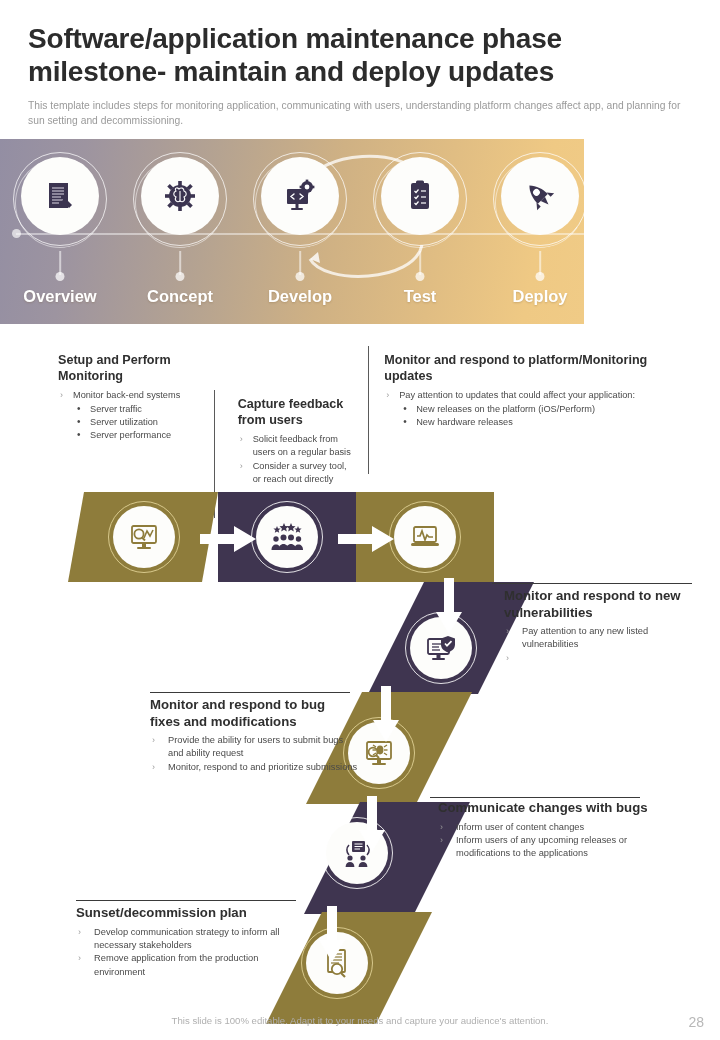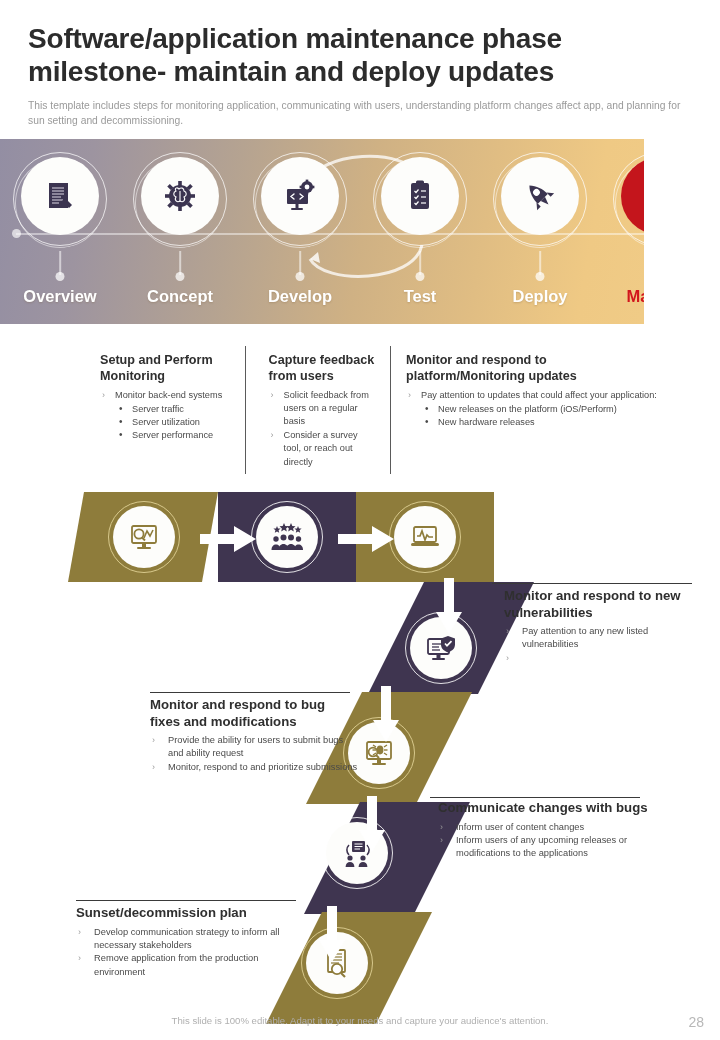--- a/index.html
+++ b/index.html
@@ -19,21 +19,21 @@
     font-size:28px;font-weight:bold;line-height:1.18;
     color:#2c2c2c;letter-spacing:-0.2px;margin:0;
   }
   .subtitle{
     margin-top:11px;font-size:10.3px;line-height:1.45;color:#9a9a9a;
     max-width:672px;
   }
 
   
   .banner{
-    position:absolute;left:0;top:139px;width:644px;height:185px;
+    position:absolute;left:0;top:139px;width:584px;height:185px;
     background:linear-gradient(100deg,#938ea3 0%,#9d94a0 14%,#b5a391 36%,#cfb184 56%,#e0bd83 74%,#efc984 90%,#f0cb86 100%);
     overflow:hidden;
   }
   .banner-rail{
     position:absolute;left:16px;top:94px;width:688px;height:2px;
     background:rgba(255,255,255,0.45);
   }
   .rail-dot{
     position:absolute;top:90px;width:9px;height:9px;border-radius:50%;
     background:rgba(255,255,255,0.65);
@@ -81,22 +81,22 @@
     text-shadow:0 1px 2px rgba(120,90,50,0.28);
   }
   .phase-label.active{color:#d2161d;text-shadow:none;}
   .curve-top,.curve-bot{position:absolute;pointer-events:none;}
   .curve-top{left:300px;top:4px;}
   .curve-bot{left:300px;top:104px;}
 
   
   .cols{position:absolute;left:58px;top:352px;width:620px;display:flex;}
   .col{position:relative;padding-right:14px;}
-  .col.c1{width:158px;margin-left:42px;}
-  .col.c2{width:130px;padding-left:24px;}
+  .col.c1{width:158px;}
+  .col.c2{width:130px;padding-left:24px;margin-top:44px;}
   .col.c3{width:312px;padding-left:16px;}
   .col-divider{
     position:absolute;left:0;top:-6px;width:1px;height:128px;background:#5a5a5a;
   }
   .col h3{
     margin:0 0 5px 0;font-size:12.6px;font-weight:bold;color:#2f2f2f;
     line-height:1.28;
   }
   ul.lvl1{margin:0;padding:0;list-style:none;}
   ul.lvl1>li{

